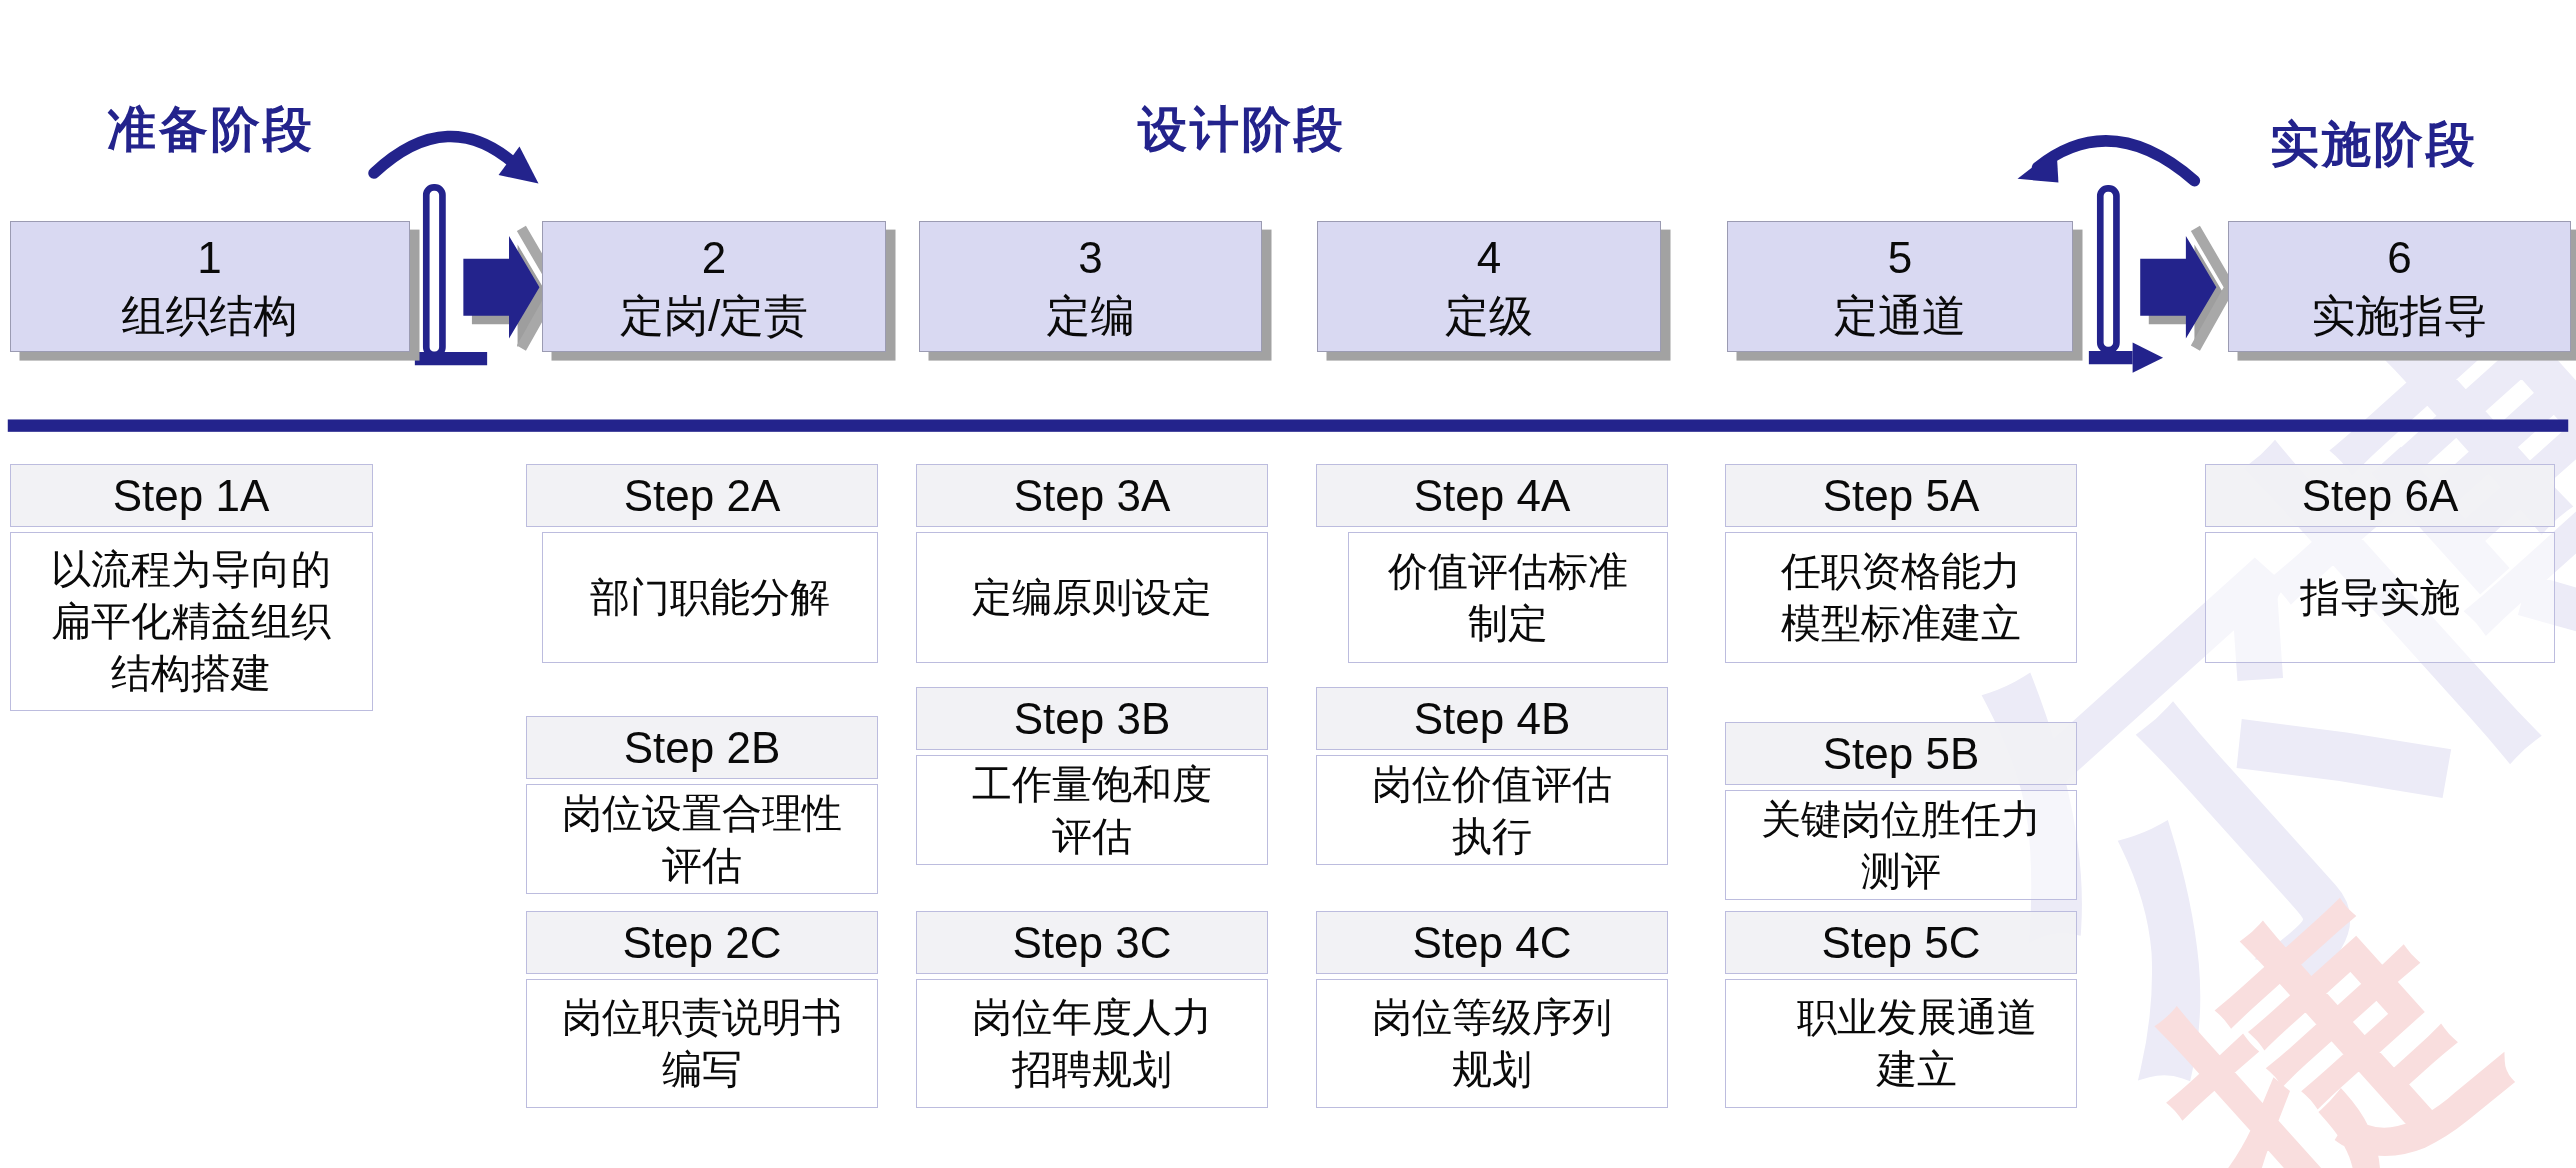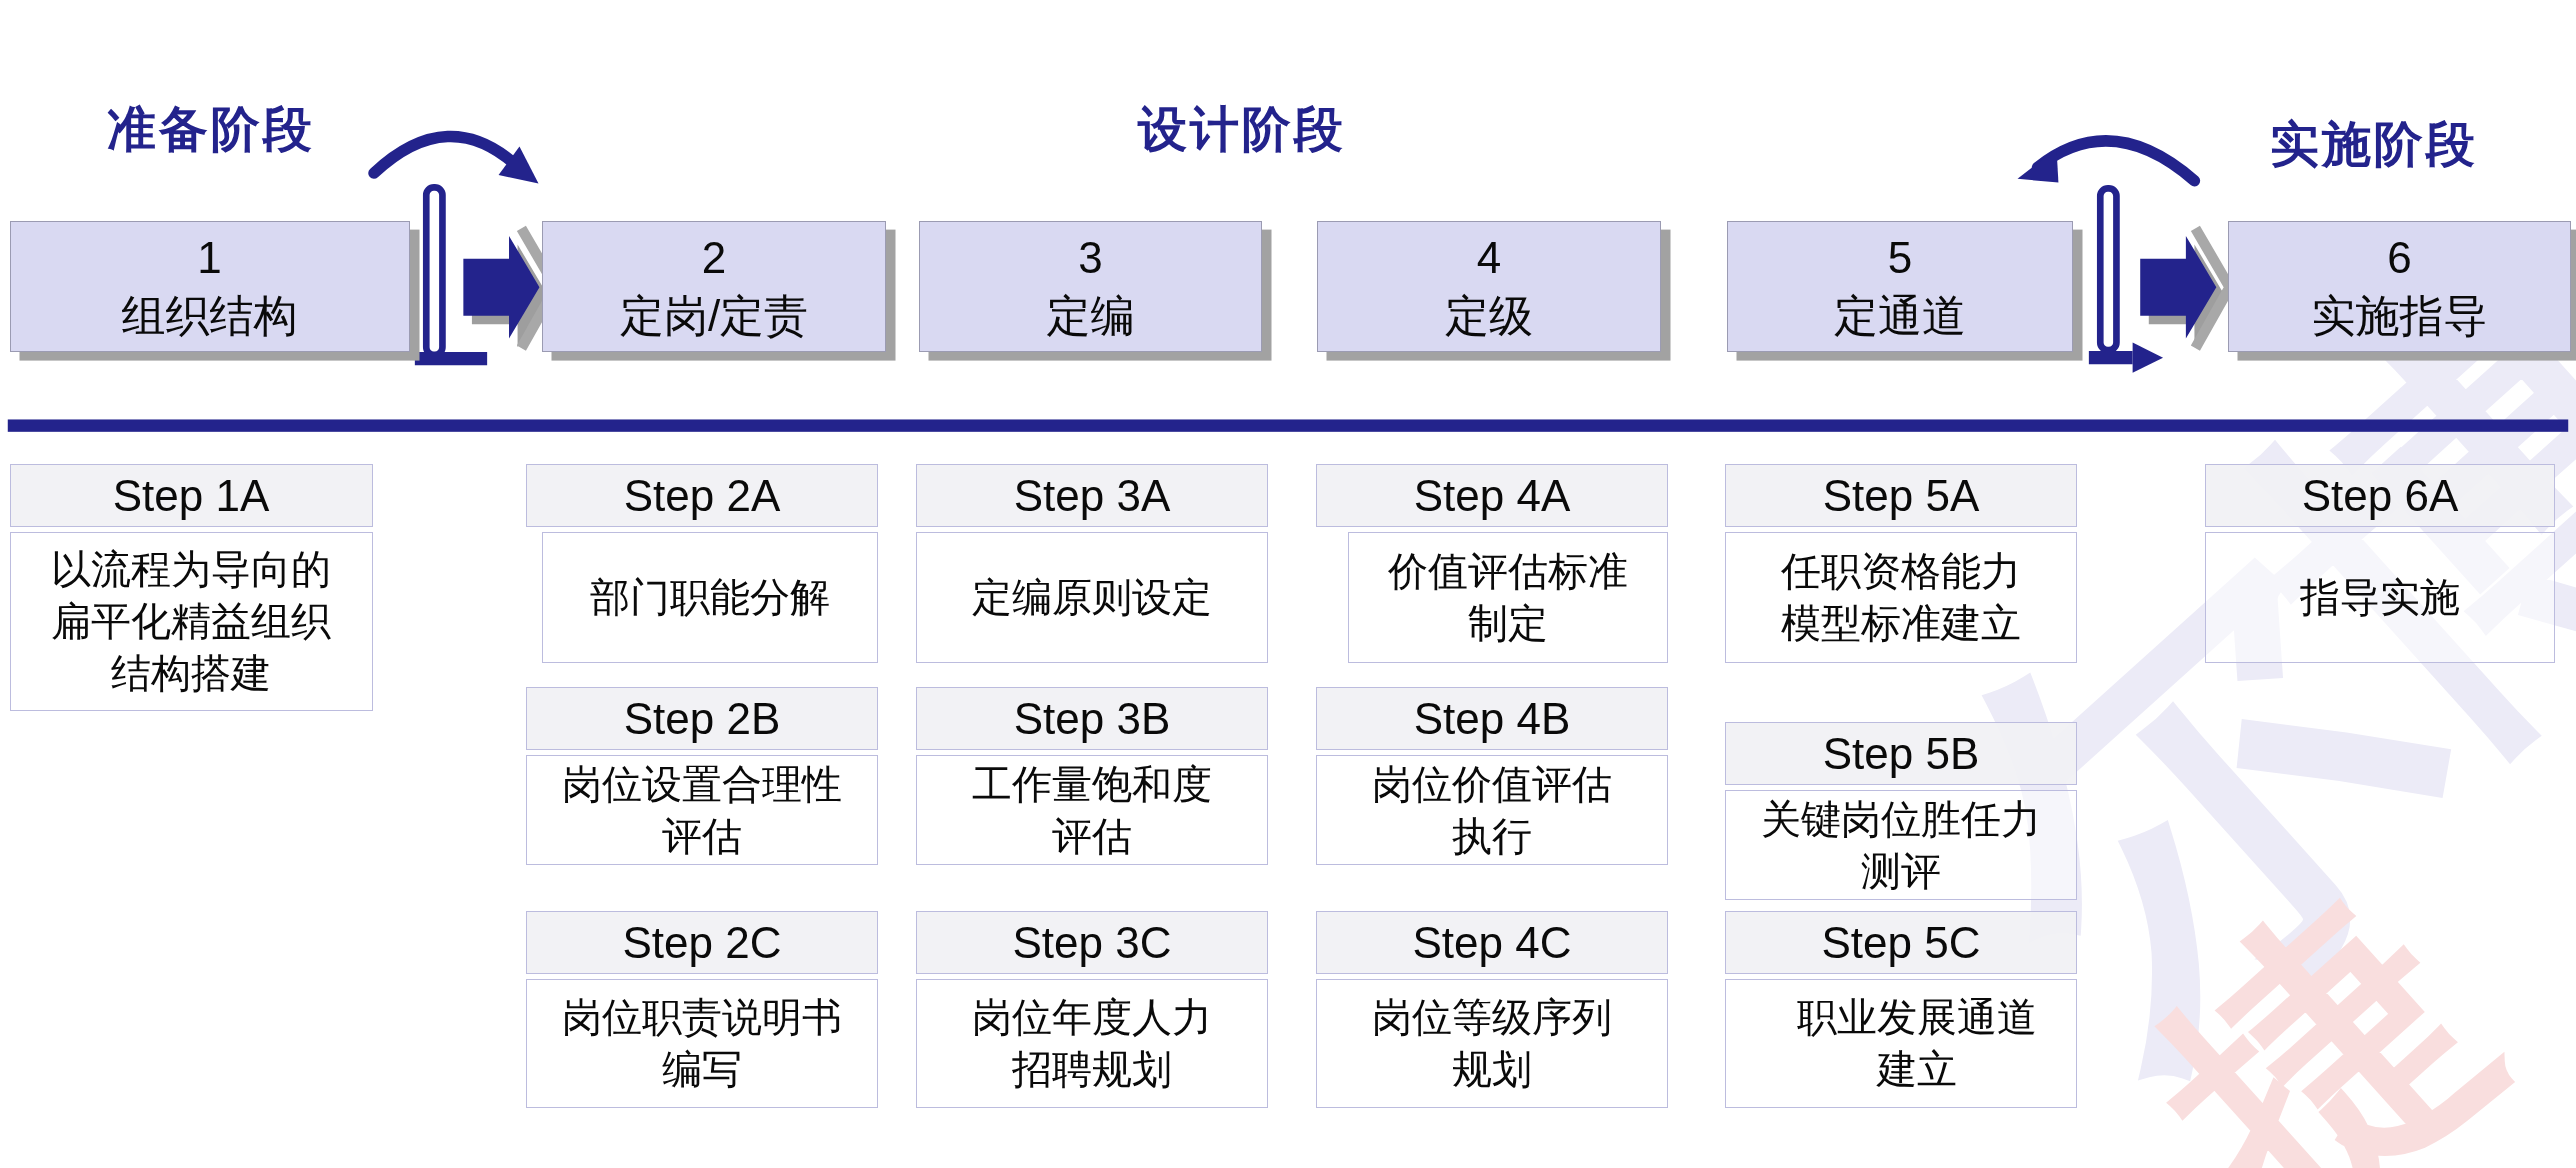--- a/index.html
+++ b/index.html
@@ -126,21 +126,21 @@
 扁平化精益组织
 结构搭建</div>
   </div>
 
   <div class="step" style="left:526px;top:464px;width:352px;">
     <div class="step-header">
       <span>Step 2A</span>
     </div>
     <div class="step-body" style="height:129px;margin-left:16px;">部门职能分解</div>
   </div>
-  <div class="step" style="left:526px;top:687px;width:352px;">
+  <div class="step" style="left:526px;top:716px;width:352px;">
     <div class="step-header">
       <span>Step 2B</span>
     </div>
     <div class="step-body" style="height:108px;text-align:center;">岗位设置合理性
 评估</div>
   </div>
   <div class="step" style="left:526px;top:911px;width:352px;">
     <div class="step-header">
       <span>Step 2C</span>
     </div>

